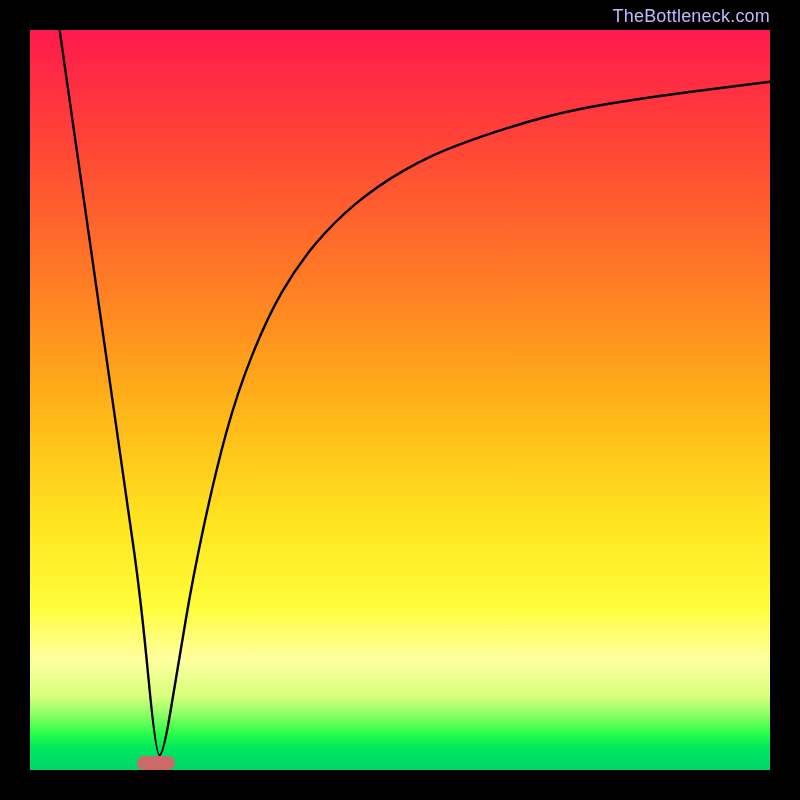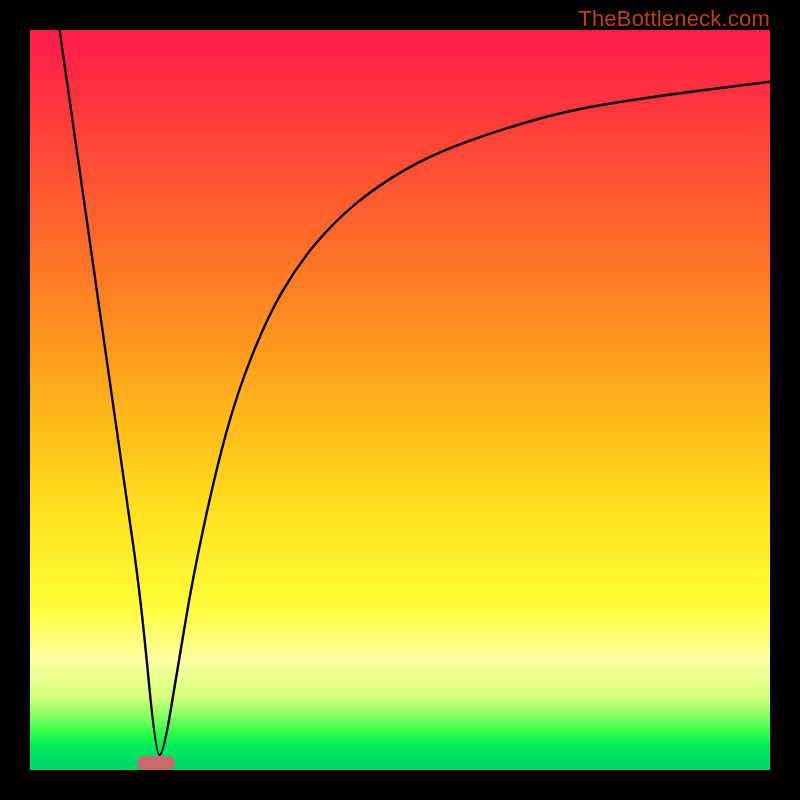--- a/index.html
+++ b/index.html
@@ -37,22 +37,22 @@
       #7bff61 93%,
       #2cff4a 95%,
       #00e85f 97%,
       #00d66a 100%
     );
   }
   .watermark {
     position: absolute;
     top: 6px;
     right: 30px;
-    color: #c2410c;
-    font-size: 22px;
+    color: #c4b5fd;
+    font-size: 18px;
     font-weight: 500;
     letter-spacing: 0.2px;
     user-select: none;
   }
   .marker {
     position: absolute;
     width: 38px;
     height: 14px;
     border-radius: 7px;
     background: #cc6a6a;

